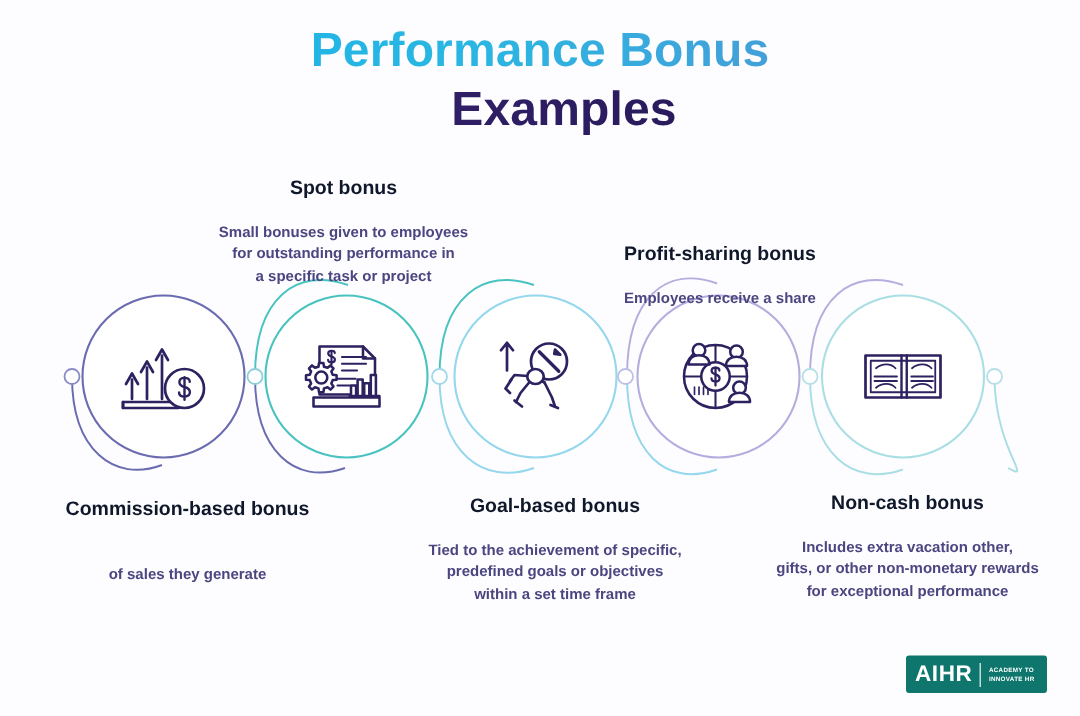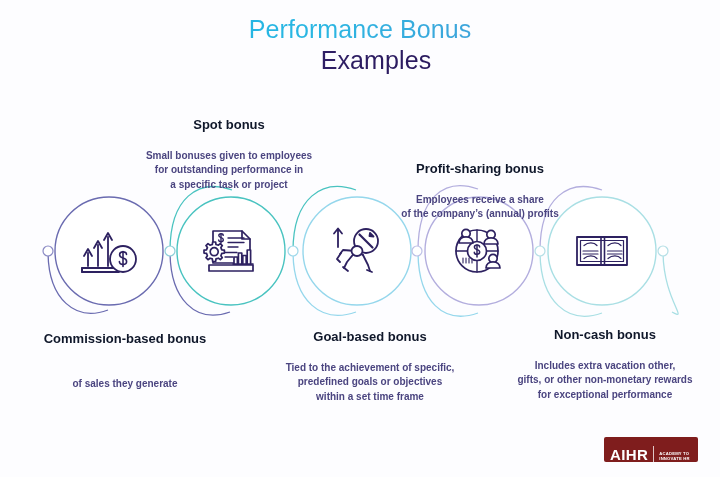--- a/index.html
+++ b/index.html
@@ -26,22 +26,22 @@
   .title-block {
     position: absolute;
     left: 0;
     top: 14px;
     width: 720px;
     text-align: center;
     line-height: 1.22;
   }
   .title-line {
     display: block;
-    font-size: 25px;
-    font-weight: normal;
+    font-size: 32px;
+    font-weight: bold;
     letter-spacing: 0.1px;
   }
   .title-line-1 {
     color: #29b6e5;
     background: linear-gradient(100deg, #12b5e8 0%, #2bb6e2 45%, #4a9ad6 78%, #5f7ec9 100%);
     -webkit-background-clip: text;
     background-clip: text;
     -webkit-text-fill-color: transparent;
   }
   .title-line-2 {
@@ -91,24 +91,24 @@
   .cap-spot .caption-heading { font-size: 13px; }
   .cap-profit .caption-heading { font-size: 13px; margin-top: 44px; }
 
   
   #logo {
     position: absolute;
     left: 604px;
     top: 437px;
     width: 94px;
     height: 25px;
-    background: #7f1d1d;
+    background: #0f766e;
     border-radius: 2px;
     display: flex;
-    align-items: flex-end;
+    align-items: center;
     padding: 0 6px;
     box-sizing: border-box;
   }
   #logo .logo-mark {
     color: #ffffff;
     font-size: 15px;
     font-weight: bold;
     letter-spacing: 0.4px;
     line-height: 1;
   }
@@ -318,21 +318,20 @@
       <span>Tied to the achievement of specific,</span><br>
       <span>predefined goals or objectives</span><br>
       <span>within a set time frame</span>
     </p>
   </div>
 
   <div class="caption cap-profit">
     <p class="caption-heading">Profit-sharing bonus</p>
     <p class="caption-body">
       <span>Employees receive a share</span><br>
-      <span>of the company’s (annual) profits</span>
     </p>
   </div>
 
   <div class="caption cap-noncash">
     <p class="caption-heading">Non-cash bonus</p>
     <p class="caption-body">
       <span>Includes extra vacation other,</span><br>
       <span>gifts, or other non-monetary rewards</span><br>
       <span>for exceptional performance</span>
     </p>

